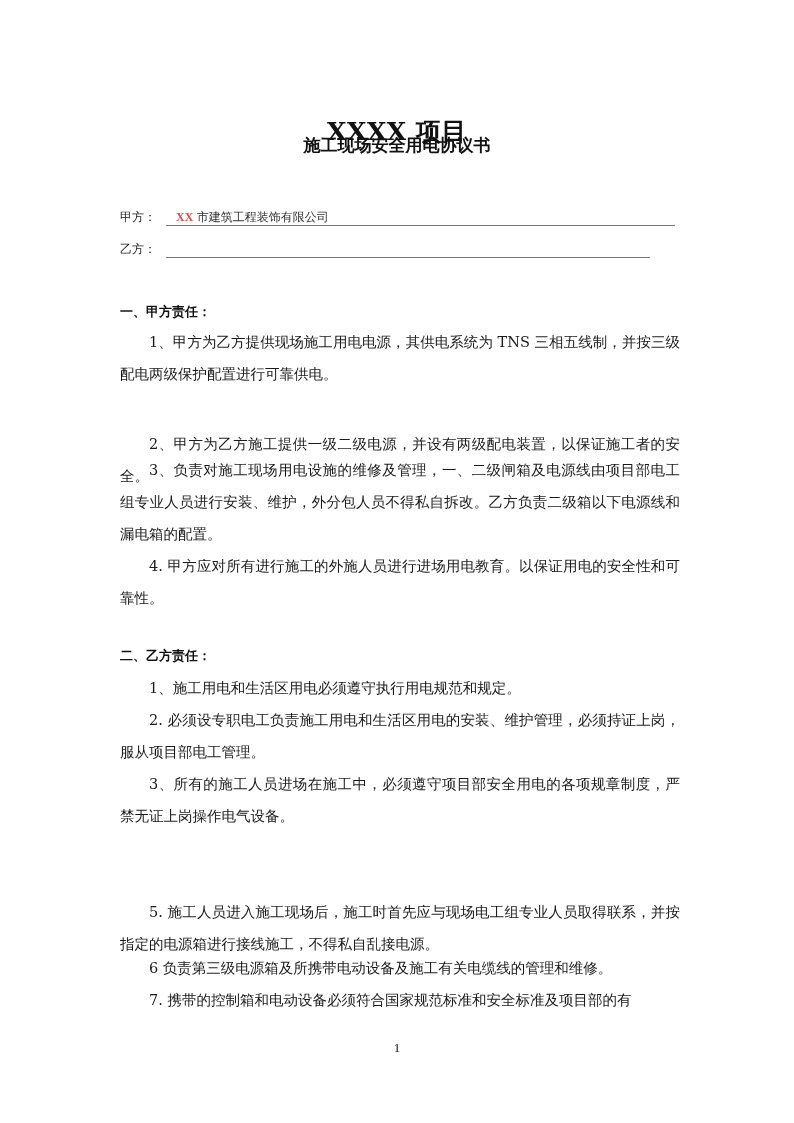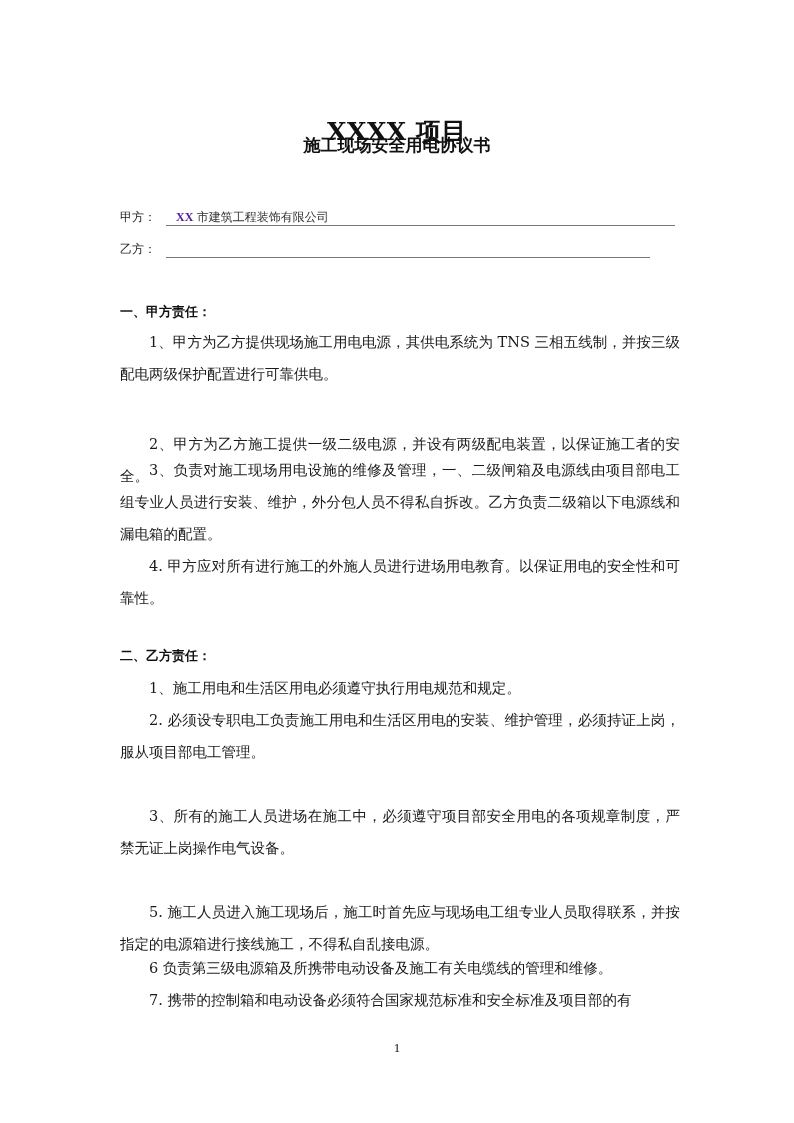--- a/index.html
+++ b/index.html
@@ -64,21 +64,21 @@
       position: absolute;
       left: 56px;
       top: 0;
       white-space: nowrap;
       font-family: "Liberation Sans", "DejaVu Sans", sans-serif;
       color: #333;
     }
     .party-value .xx {
       font-family: "Liberation Serif", serif;
       font-weight: bold;
-      color: #4c1d95;
+      color: #ef4444;
     }
     .section-heading {
       position: absolute;
       left: 120px;
       font-size: 13px;
       font-weight: bold;
       line-height: 24px;
       white-space: nowrap;
     }
     .para {
@@ -122,19 +122,19 @@
 
   <div class="section-heading" style="top:300px;">一、甲方责任：</div>
   <div class="para" style="top:326px;">1、甲方为乙方提供现场施工用电电源，其供电系统为 TNS 三相五线制，并按三级配电两级保护配置进行可靠供电。</div>
   <div class="para" style="top:404px;margin-top:24px;">2、甲方为乙方施工提供一级二级电源，并设有两级配电装置，以保证施工者的安全。</div>
   <div class="para" style="top:454px;">3、负责对施工现场用电设施的维修及管理，一、二级闸箱及电源线由项目部电工组专业人员进行安装、维护，外分包人员不得私自拆改。乙方负责二级箱以下电源线和漏电箱的配置。</div>
   <div class="para" style="top:550px;">4. 甲方应对所有进行施工的外施人员进行进场用电教育。以保证用电的安全性和可靠性。</div>
 
   <div class="section-heading" style="top:644px;">二、乙方责任：</div>
   <div class="para" style="top:672px;">1、施工用电和生活区用电必须遵守执行用电规范和规定。</div>
   <div class="para" style="top:704px;">2. 必须设专职电工负责施工用电和生活区用电的安装、维护管理，必须持证上岗，服从项目部电工管理。</div>
-  <div class="para" style="top:768px;margin-top:32px;">3、所有的施工人员进场在施工中，必须遵守项目部安全用电的各项规章制度，严禁无证上岗操作电气设备。</div>
+  <div class="para" style="top:768px;">3、所有的施工人员进场在施工中，必须遵守项目部安全用电的各项规章制度，严禁无证上岗操作电气设备。</div>
   <div class="para" style="top:896px;">5. 施工人员进入施工现场后，施工时首先应与现场电工组专业人员取得联系，并按指定的电源箱进行接线施工，不得私自乱接电源。</div>
   <div class="para" style="top:952px;">6 负责第三级电源箱及所携带电动设备及施工有关电缆线的管理和维修。</div>
   <div class="para" style="top:984px;">7. 携带的控制箱和电动设备必须符合国家规范标准和安全标准及项目部的有</div>
 
   <div class="page-number">1</div>
 </div>
 
 </body></html>

